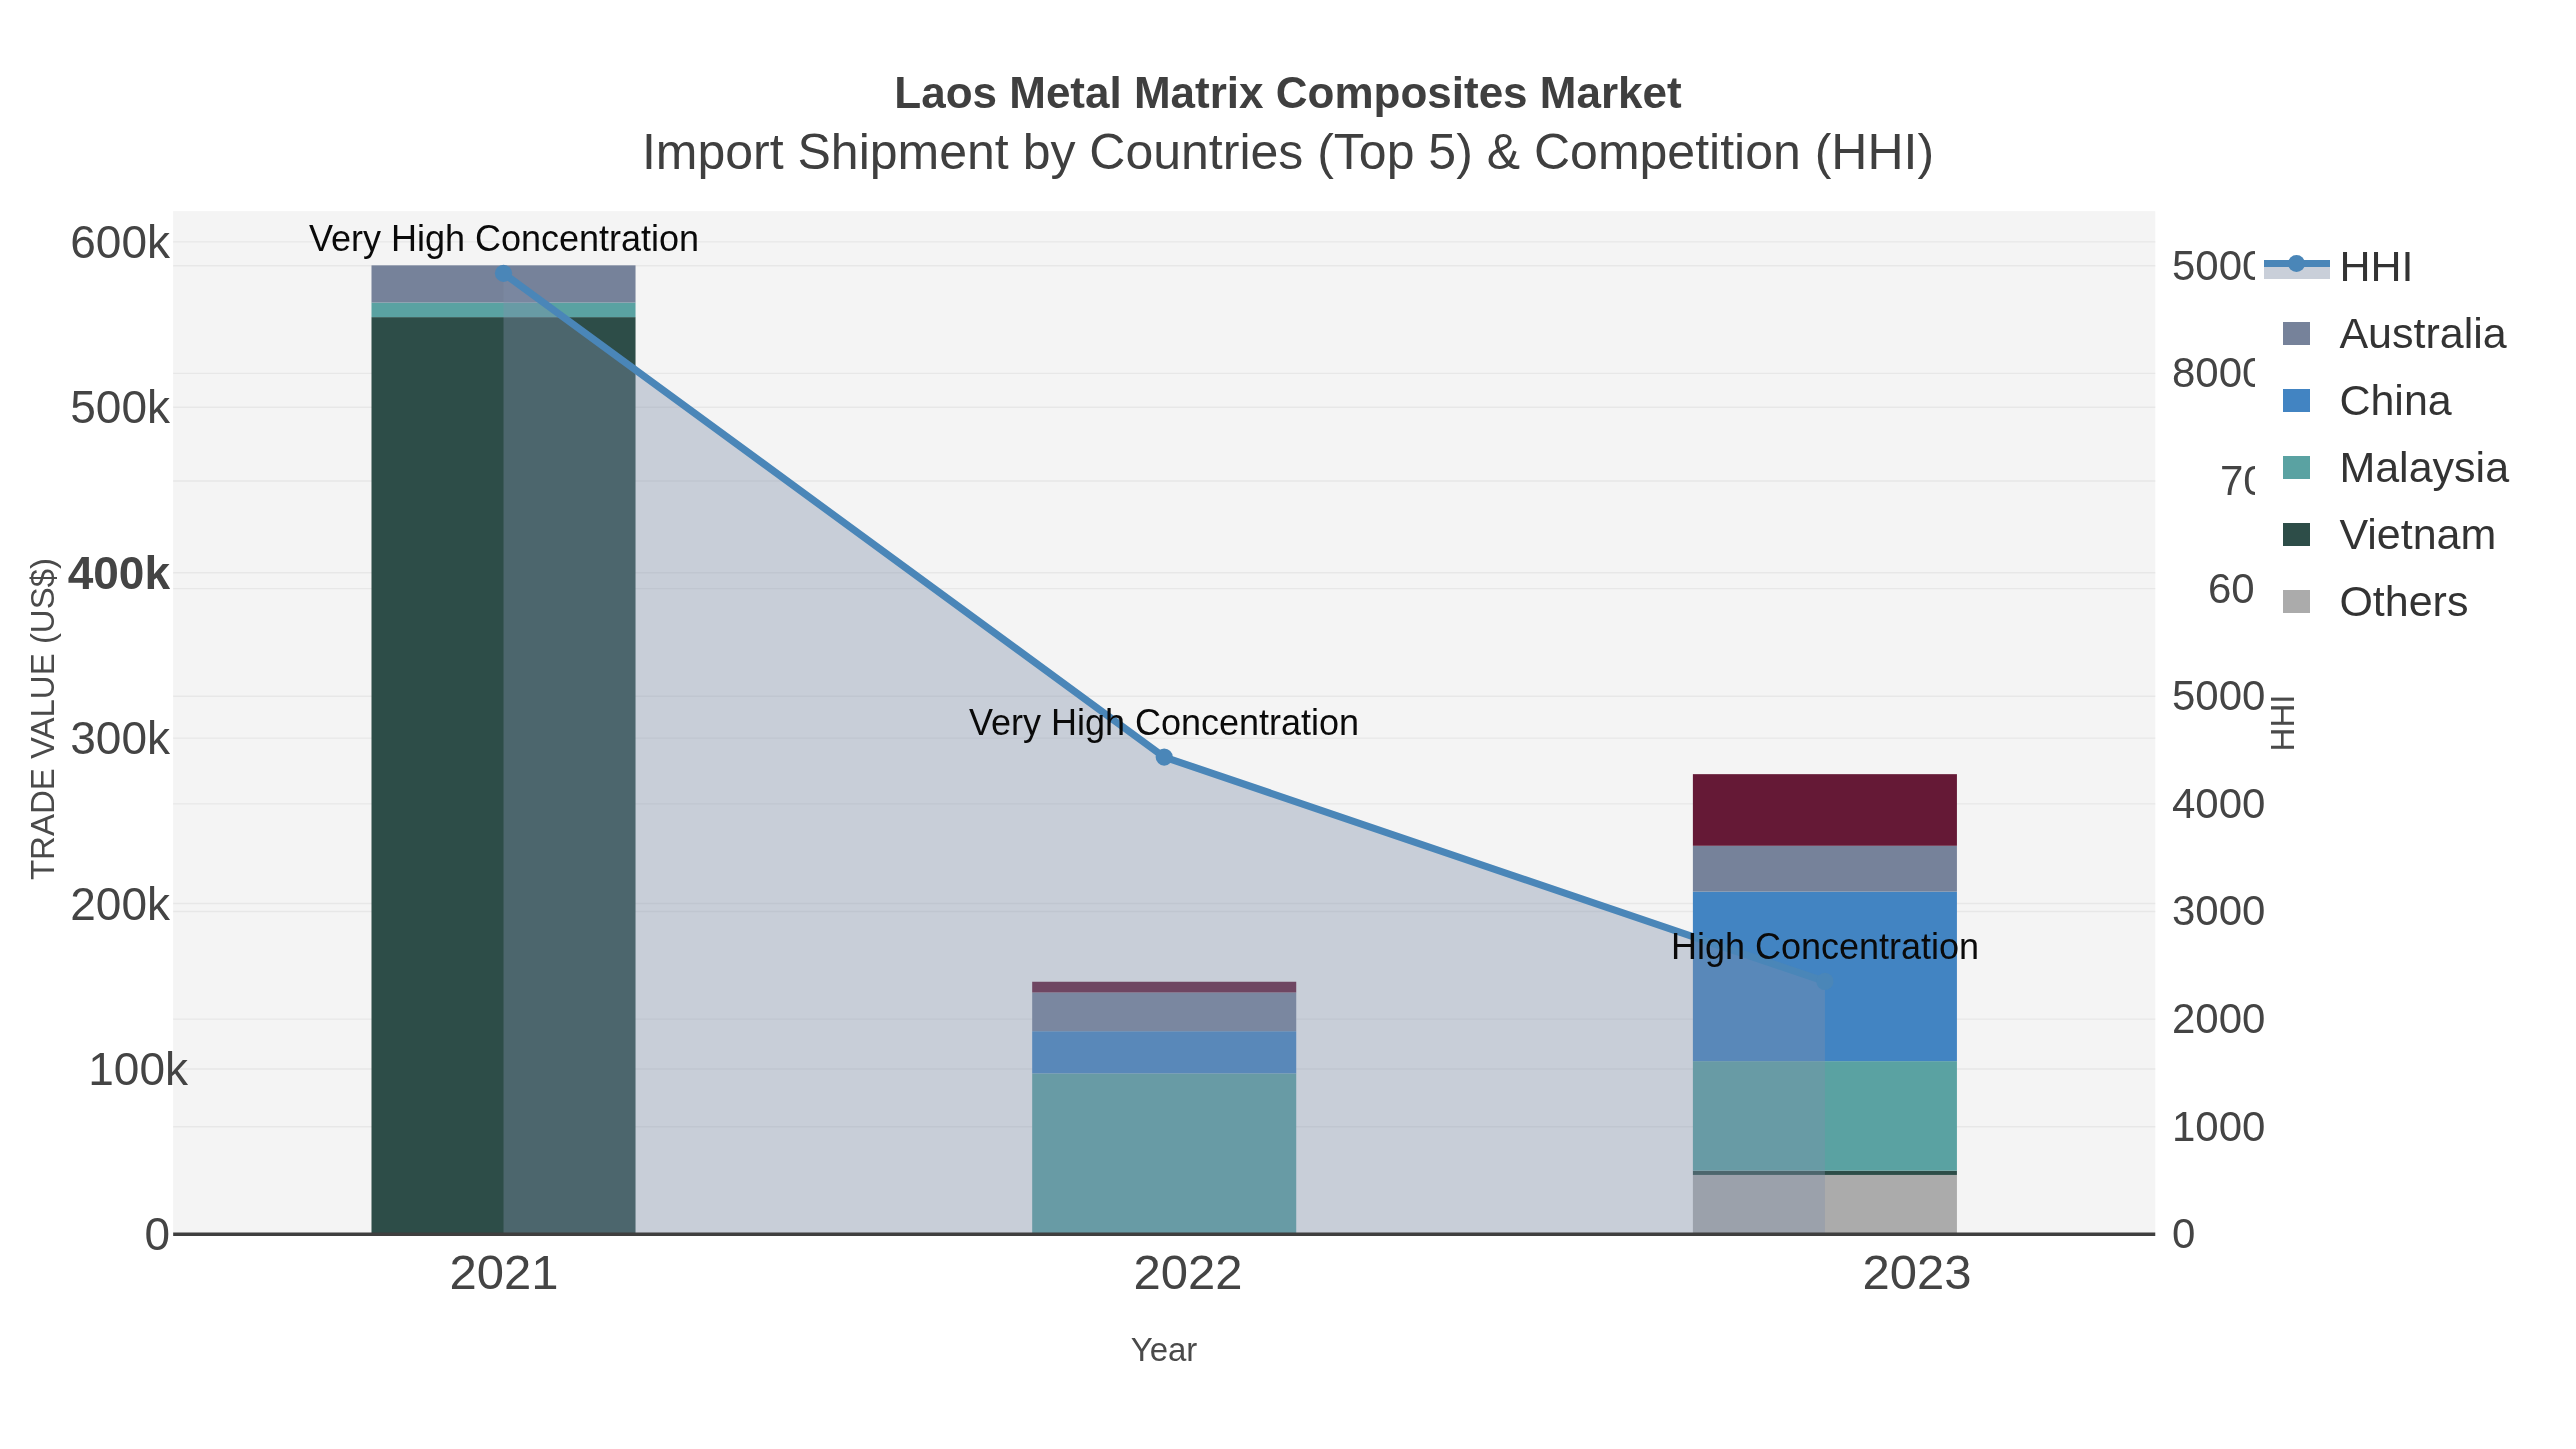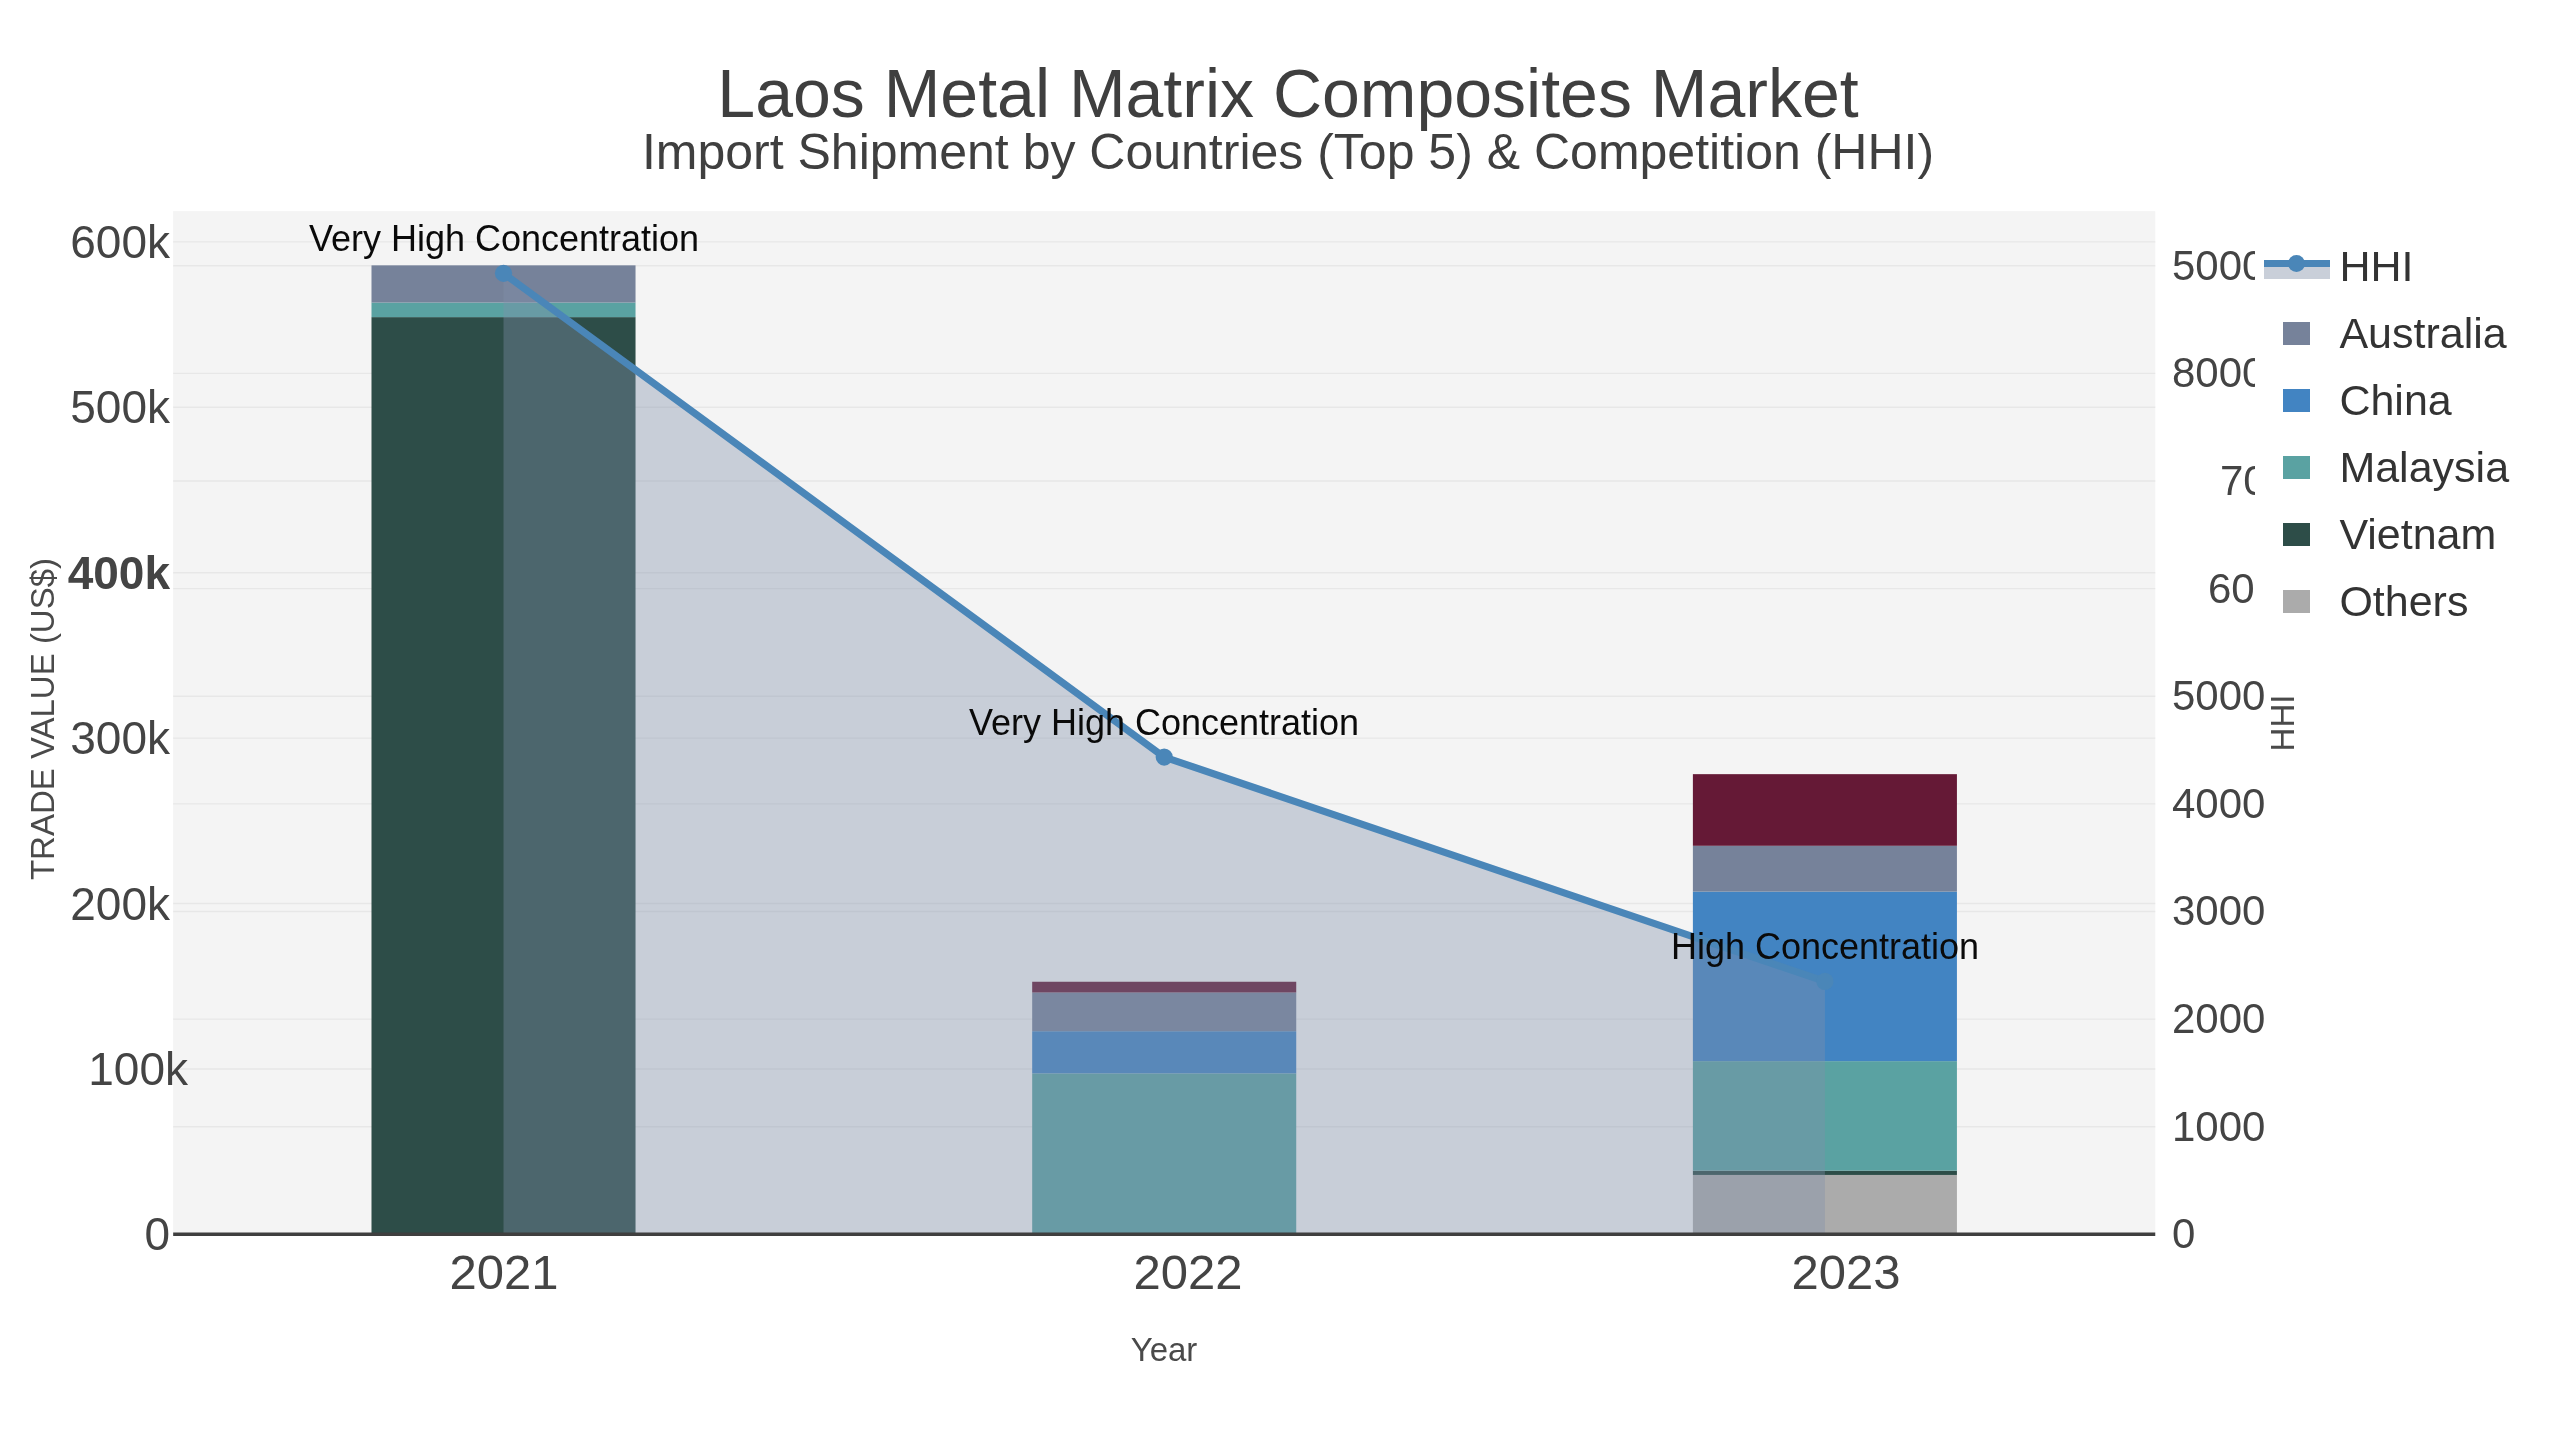--- a/index.html
+++ b/index.html
@@ -1,19 +1,19 @@
 <!DOCTYPE html>
 <html style="font-size:11.4px"><head>
 <meta charset="utf-8">
 <style>
   html,body{margin:0;padding:0;background:#ffffff;}
   .fig{position:relative;width:2576px;height:1449px;background:#ffffff;
        font-family:"Liberation Sans", sans-serif;overflow:hidden;}
   .title-block{position:absolute;left:0;top:63px;width:2576px;text-align:center;color:#3f3f3f;z-index:5;}
-  .title-line1{font-size:68px;line-height:60px;}
+  .title-line1{font-size:44px;line-height:60px;font-weight:bold;}
   .title-line2{font-size:50px;line-height:59px;}
   #plot-svg{position:absolute;left:0;top:0;z-index:1;}
   .tick{position:absolute;color:#444;white-space:nowrap;z-index:2;}
   .tick-left{font-size:46px;text-align:right;transform:translateY(-50%);}
   .tick-right{font-size:42px;transform:translateY(-50%);}
   .tick-x{font-size:49px;transform:translate(-50%,-50%);}
   .axis-title{position:absolute;color:#4a4a4a;font-size:33px;white-space:nowrap;z-index:2;}
   .axis-title.rot{transform:translate(-50%,-50%) rotate(-90deg);}
   .axis-title.flat{transform:translate(-50%,-50%);}
   .annotation{position:absolute;transform:translate(-50%,-50%);font-size:36px;color:#0a0a0a;
@@ -93,21 +93,21 @@
       <div class="tick tick-right" style="left: 2172px; top: 804px;">4000</div>
       <div class="tick tick-right" style="left: 2172px; top: 696px;">5000</div>
       <div class="tick tick-right" style="left: 2172px; top: 589px; margin-left: 36px;">6000</div>
       <div class="tick tick-right" style="left: 2172px; top: 481px; margin-left: 48px;">7000</div>
       <div class="tick tick-right" style="left: 2172px; top: 373px;">8000</div>
       <div class="tick tick-right" style="left: 2172px; top: 266px;">5000</div>
     </div>
   <div id="xticks">
       <div class="tick tick-x" style="left: 504px; top: 1272px;">2021</div>
       <div class="tick tick-x" style="left: 1164px; top: 1272px; margin-left: 24px;">2022</div>
-      <div class="tick tick-x" style="left: 1846px; top: 1272px; text-align: center;">2023</div>
+      <div class="tick tick-x" style="left: 1917px; top: 1272px; text-align: center;">2023</div>
     </div>
 
   <div class="axis-title rot" style="left:43px;top:719px;">TRADE VALUE (US$)</div>
   <div class="axis-title rot" style="left:2283px;top:723px;">HHI</div>
   <div class="axis-title flat" style="left:1164px;top:1350px;">Year</div>
 
   <div id="annotations">
       <div class="annotation" style="left: 504px; top: 239px;">Very High Concentration</div>
       <div class="annotation" style="left: 1164px; top: 723px;">Very High Concentration</div>
       <div class="annotation" style="left: 1825px; top: 947px;">High Concentration</div>

